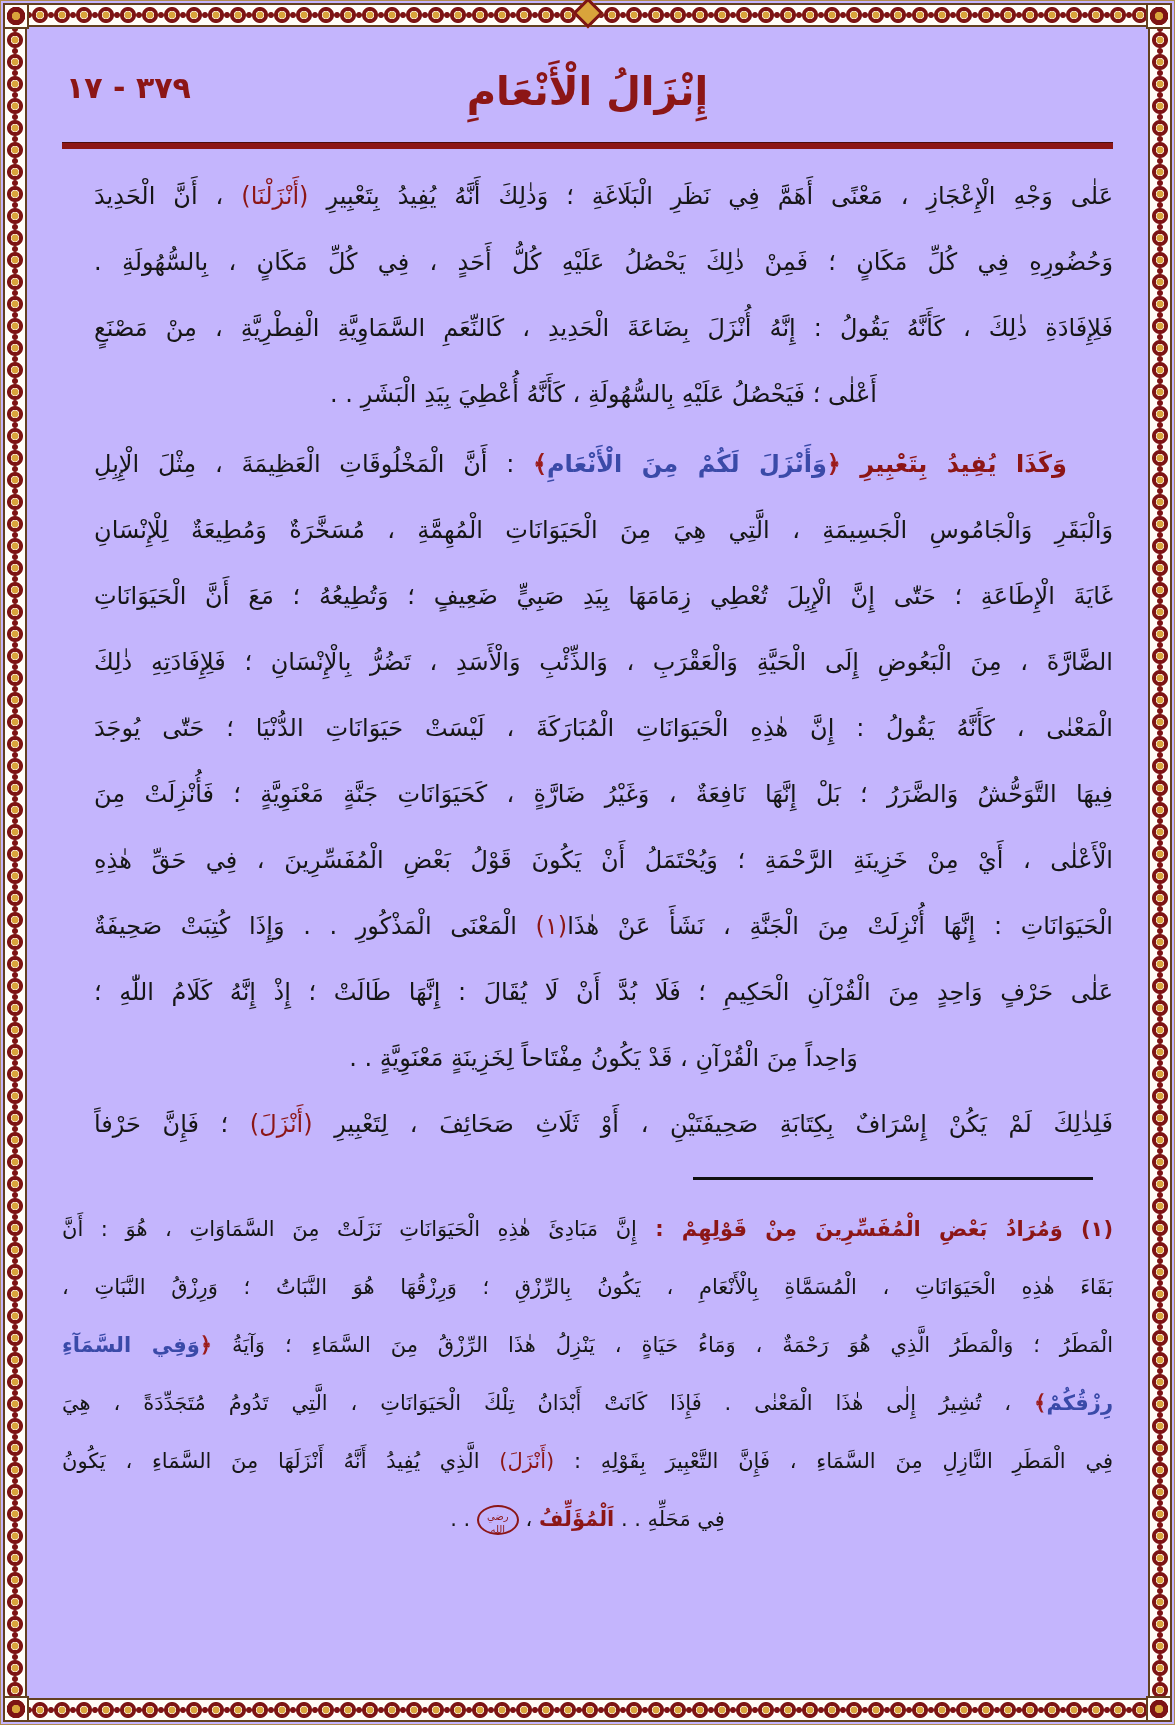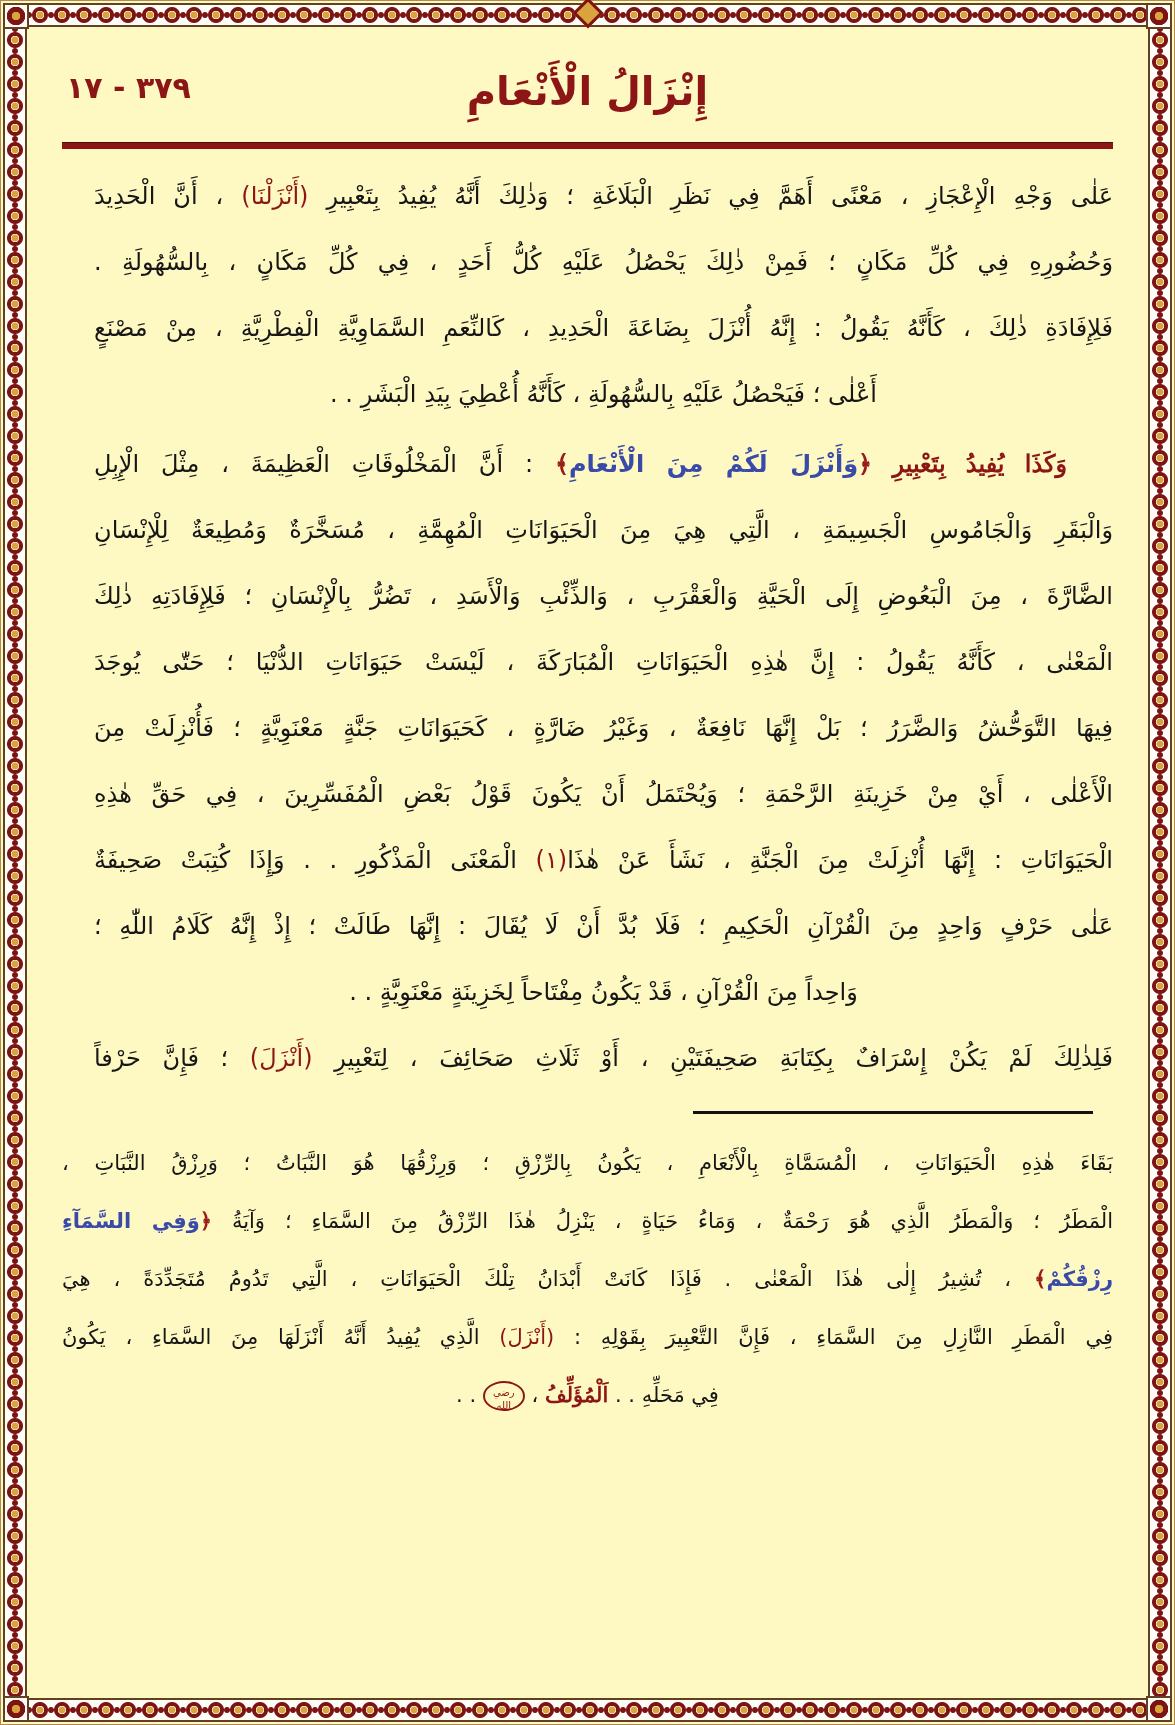--- a/index.html
+++ b/index.html
@@ -1,19 +1,19 @@
 <!DOCTYPE html>
 <html lang="ar" dir="rtl" style="--accent-red: #8c1616; --quran-blue: #3a4aa8; --bracket-red: #9b1b1b; --text: #161616; --border-gold: #d9a43b; --border-maroon: #7d1414;"><head>
 <meta charset="utf-8">
 <style>
   html,body{margin:0;padding:0;background:#ffffff;}
   .page{
     position:relative;
     width:1175px;height:1725px;
-    background:#fef9c3;
+    background:#c4b5fd;
     font-family:"DejaVu Sans", sans-serif;
     box-shadow: inset 0 0 0 1px #b08a4e;
     overflow:hidden;
   }
   
   .bord{position:absolute;background-color:#fffdf7;}
   .bord.h{
     left:29px;right:29px;height:20px;
     border-top:2px solid #63401f;border-bottom:2px solid #63401f;
     background-image:
@@ -67,21 +67,21 @@
     text-align:justify;text-align-last:justify;
     overflow:hidden;white-space:normal;
   }
   .tline.center{text-align:center;text-align-last:center;}
   .tline.indent{padding-right:46px;}
   .footnote .tline{height:58px;line-height:58px;font-size:21px;}
   .footnote-sep{margin-top:20px;margin-right:20px;margin-left:auto;width:400px;height:3px;background:#111;}
   .footnote{margin-top:20px;}
   .seg-normal{color:var(--text);text-align:center;}
   .seg-red{color:var(--accent-red);}
-  .seg-redbold{color:var(--accent-red);font-weight:bold;font-family:Liberation Serif, serif;}
+  .seg-redbold{color:var(--accent-red);font-weight:bold;}
   .seg-quran{color:var(--quran-blue);font-weight:bold;}
   .seg-bracket{color:var(--bracket-red);font-weight:bold;}
   .seal{
     display:inline-block;vertical-align:middle;
     width:42px;height:30px;box-sizing:border-box;
     border:2px solid var(--accent-red);border-radius:50%;
     color:var(--accent-red);font-size:10px;line-height:1.3;
     text-align:center;overflow:hidden;padding-top:3px;white-space:normal;
   }
 </style>
@@ -112,34 +112,36 @@
     <div class="body">
       <section>
           <div class="tline"><span class="seg-normal">عَلٰى وَجْهِ الْإِعْجَازِ ، مَعْنًى أَهَمَّ فِي نَظَرِ الْبَلَاغَةِ ؛ وَذٰلِكَ أَنَّهُ يُفِيدُ بِتَعْبِيرِ </span><span class="seg-red">(أَنْزَلْنَا)</span><span class="seg-normal"> ، أَنَّ الْحَدِيدَ</span></div>
           <div class="tline"><span class="seg-normal">وَحُضُورِهِ فِي كُلِّ مَكَانٍ ؛ فَمِنْ ذٰلِكَ يَحْصُلُ عَلَيْهِ كُلُّ أَحَدٍ ، فِي كُلِّ مَكَانٍ ، بِالسُّهُولَةِ .</span></div>
           <div class="tline"><span class="seg-normal">فَلِإِفَادَةِ ذٰلِكَ ، كَأَنَّهُ يَقُولُ : إِنَّهُ أُنْزَلَ بِضَاعَةَ الْحَدِيدِ ، كَالنِّعَمِ السَّمَاوِيَّةِ الْفِطْرِيَّةِ ، مِنْ مَصْنَعٍ</span></div>
           <div class="tline center"><span class="seg-normal">أَعْلٰى ؛ فَيَحْصُلُ عَلَيْهِ بِالسُّهُولَةِ ، كَأَنَّهُ أُعْطِيَ بِيَدِ الْبَشَرِ . .</span></div>
         </section>
       <section class="para2">
           <div class="tline indent"><span class="seg-redbold">وَكَذَا يُفِيدُ بِتَعْبِيرِ </span><span class="seg-bracket">﴿</span><span class="seg-quran">وَأَنْزَلَ لَكُمْ مِنَ الْأَنْعَامِ</span><span class="seg-bracket">﴾</span><span class="seg-normal"> : أَنَّ الْمَخْلُوقَاتِ الْعَظِيمَةَ ، مِثْلَ الْإِبِلِ</span></div>
           <div class="tline"><span class="seg-normal">وَالْبَقَرِ وَالْجَامُوسِ الْجَسِيمَةِ ، الَّتِي هِيَ مِنَ الْحَيَوَانَاتِ الْمُهِمَّةِ ، مُسَخَّرَةٌ وَمُطِيعَةٌ لِلْإِنْسَانِ</span></div>
+          <div class="tline"><span class="seg-normal">غَايَةَ الْإِطَاعَةِ ؛ حَتّٰى إِنَّ الْإِبِلَ تُعْطِي زِمَامَهَا بِيَدِ صَبِيٍّ ضَعِيفٍ ؛ وَتُطِيعُهُ ؛ مَعَ أَنَّ الْحَيَوَانَاتِ</span></div>
           <div class="tline"><span class="seg-normal">الضَّارَّةَ ، مِنَ الْبَعُوضِ إِلَى الْحَيَّةِ وَالْعَقْرَبِ ، وَالذِّئْبِ وَالْأَسَدِ ، تَضُرُّ بِالْإِنْسَانِ ؛ فَلِإِفَادَتِهِ ذٰلِكَ</span></div>
           <div class="tline"><span class="seg-normal">الْمَعْنٰى ، كَأَنَّهُ يَقُولُ : إِنَّ هٰذِهِ الْحَيَوَانَاتِ الْمُبَارَكَةَ ، لَيْسَتْ حَيَوَانَاتِ الدُّنْيَا ؛ حَتّٰى يُوجَدَ</span></div>
           <div class="tline"><span class="seg-normal">فِيهَا التَّوَحُّشُ وَالضَّرَرُ ؛ بَلْ إِنَّهَا نَافِعَةٌ ، وَغَيْرُ ضَارَّةٍ ، كَحَيَوَانَاتِ جَنَّةٍ مَعْنَوِيَّةٍ ؛ فَأُنْزِلَتْ مِنَ</span></div>
           <div class="tline"><span class="seg-normal">الْأَعْلٰى ، أَيْ مِنْ خَزِينَةِ الرَّحْمَةِ ؛ وَيُحْتَمَلُ أَنْ يَكُونَ قَوْلُ بَعْضِ الْمُفَسِّرِينَ ، فِي حَقِّ هٰذِهِ</span></div>
           <div class="tline"><span class="seg-normal">الْحَيَوَانَاتِ : إِنَّهَا أُنْزِلَتْ مِنَ الْجَنَّةِ ، نَشَأَ عَنْ هٰذَا</span><span class="seg-red">(١)</span><span class="seg-normal"> الْمَعْنَى الْمَذْكُورِ . . وَإِذَا كُتِبَتْ صَحِيفَةٌ</span></div>
           <div class="tline"><span class="seg-normal">عَلٰى حَرْفٍ وَاحِدٍ مِنَ الْقُرْآنِ الْحَكِيمِ ؛ فَلَا بُدَّ أَنْ لَا يُقَالَ : إِنَّهَا طَالَتْ ؛ إِذْ إِنَّهُ كَلَامُ اللّٰهِ ؛</span></div>
           <div class="tline center"><span class="seg-normal">وَاحِداً مِنَ الْقُرْآنِ ، قَدْ يَكُونُ مِفْتَاحاً لِخَزِينَةٍ مَعْنَوِيَّةٍ . .</span></div>
           <div class="tline"><span class="seg-normal">فَلِذٰلِكَ لَمْ يَكُنْ إِسْرَافٌ بِكِتَابَةِ صَحِيفَتَيْنِ ، أَوْ ثَلَاثِ صَحَائِفَ ، لِتَعْبِيرِ </span><span class="seg-red">(أَنْزَلَ)</span><span class="seg-normal"> ؛ فَإِنَّ حَرْفاً</span></div>
         </section>
     </div>
 
     <div class="footnote-sep"></div>
 
     <div class="footnote">
+        <div class="tline"><span class="seg-redbold">(١) وَمُرَادُ بَعْضِ الْمُفَسِّرِينَ مِنْ قَوْلِهِمْ : </span><span class="seg-normal">إِنَّ مَبَادِئَ هٰذِهِ الْحَيَوَانَاتِ نَزَلَتْ مِنَ السَّمَاوَاتِ ، هُوَ : أَنَّ</span></div>
         <div class="tline"><span class="seg-normal">بَقَاءَ هٰذِهِ الْحَيَوَانَاتِ ، الْمُسَمَّاةِ بِالْأَنْعَامِ ، يَكُونُ بِالرِّزْقِ ؛ وَرِزْقُهَا هُوَ النَّبَاتُ ؛ وَرِزْقُ النَّبَاتِ ،</span></div>
         <div class="tline"><span class="seg-normal">الْمَطَرُ ؛ وَالْمَطَرُ الَّذِي هُوَ رَحْمَةٌ ، وَمَاءُ حَيَاةٍ ، يَنْزِلُ هٰذَا الرِّزْقُ مِنَ السَّمَاءِ ؛ وَآيَةُ </span><span class="seg-bracket">﴿</span><span class="seg-quran">وَفِي السَّمَآءِ</span></div>
         <div class="tline"><span class="seg-quran">رِزْقُكُمْ</span><span class="seg-bracket">﴾</span><span class="seg-normal"> ، تُشِيرُ إِلٰى هٰذَا الْمَعْنٰى . فَإِذَا كَانَتْ أَبْدَانُ تِلْكَ الْحَيَوَانَاتِ ، الَّتِي تَدُومُ مُتَجَدِّدَةً ، هِيَ</span></div>
         <div class="tline"><span class="seg-normal">فِي الْمَطَرِ النَّازِلِ مِنَ السَّمَاءِ ، فَإِنَّ التَّعْبِيرَ بِقَوْلِهِ : </span><span class="seg-red">(أَنْزَلَ)</span><span class="seg-normal"> الَّذِي يُفِيدُ أَنَّهُ أَنْزَلَهَا مِنَ السَّمَاءِ ، يَكُونُ</span></div>
         <div class="tline center"><span class="seg-normal">فِي مَحَلِّهِ . . </span><span class="seg-redbold">اَلْمُؤَلِّفُ</span><span class="seg-normal"> ، </span><span class="seal">رضي الله تعالٰى عنه</span><span class="seg-normal"> . .</span></div>
       </div>
 
   </div>
 </div>
 

